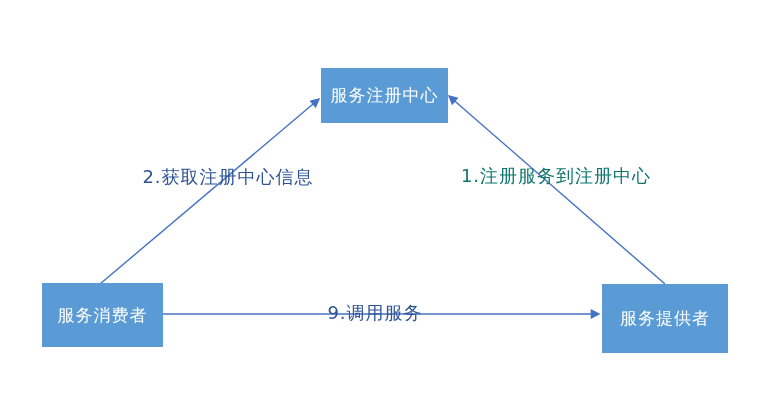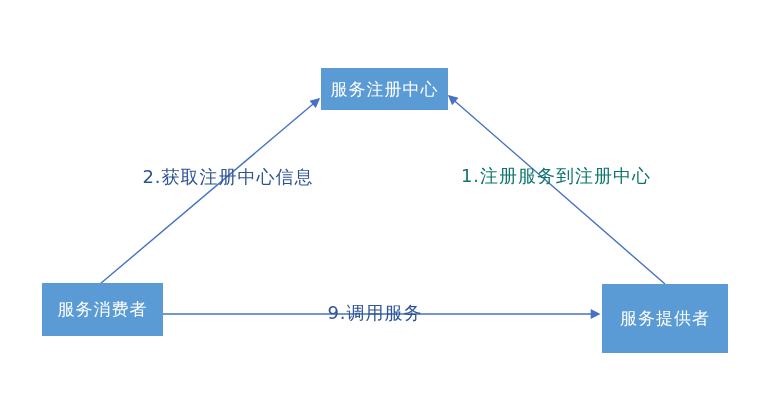--- a/index.html
+++ b/index.html
@@ -47,25 +47,25 @@
       </marker>
     </defs>
 
     <line x1="100" y1="284" x2="319" y2="99" stroke-width="1.4" marker-end="url(#arrowhead)" stroke="#4472C4"></line>
 
     <line x1="665" y1="284" x2="449" y2="96" stroke-width="1.4" marker-end="url(#arrowhead)" stroke="#4472C4"></line>
 
     <line x1="163" y1="314" x2="599" y2="314" stroke-width="1.4" marker-end="url(#arrowhead)" stroke="#4472C4"></line>
   </svg>
 
-  <div class="node" style="left: 321px; top: 68px; width: 127px; height: 42px; background-color: rgb(91, 155, 213);">
+  <div class="node" style="left: 321px; top: 68px; width: 127px; height: 55px; background-color: rgb(91, 155, 213);">
     <span style="color: rgb(255, 255, 255);">服务注册中心</span>
   </div>
 
-  <div class="node" style="left: 42px; top: 283px; width: 121px; height: 53px; background-color: rgb(91, 155, 213);">
+  <div class="node" style="left: 42px; top: 283px; width: 121px; height: 64px; background-color: rgb(91, 155, 213);">
     <span style="color: rgb(255, 255, 255);">服务消费者</span>
   </div>
 
   <div class="node" style="left: 602px; top: 284px; width: 126px; height: 69px; background-color: rgb(91, 155, 213);">
     <span style="color: rgb(255, 255, 255);">服务提供者</span>
   </div>
 
   <div class="edge-label" style="left: 228px; top: 177px; color: rgb(47, 84, 150); text-align: right;">2.获取注册中心信息</div>
 
   <div class="edge-label" style="left: 556px; top: 176px; color: #0f766e;">1.注册服务到注册中心</div>

